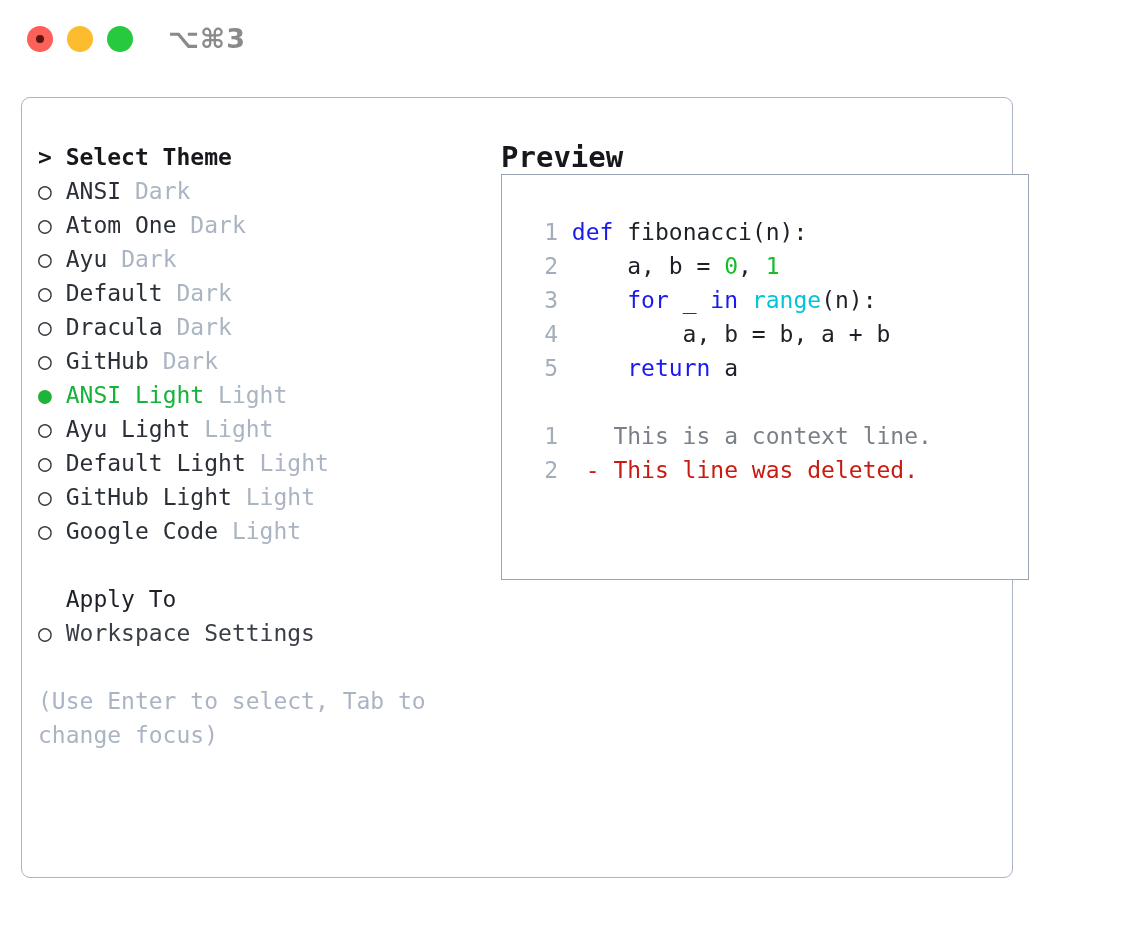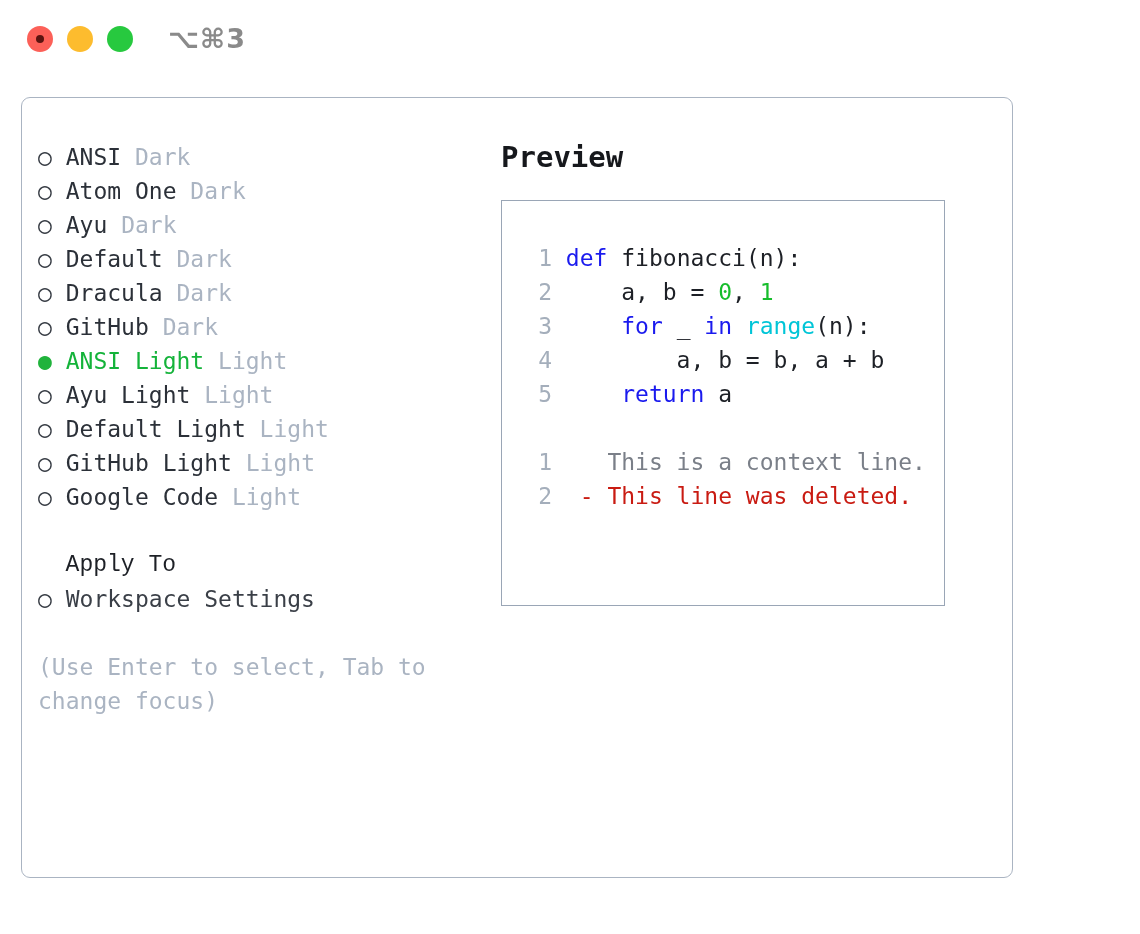--- a/index.html
+++ b/index.html
@@ -114,21 +114,20 @@
   .theme-name { color: #2b3038; }
   .theme-row.selected .theme-name { color: #14b33a; }
   .theme-badge { color: #aab4c2; }
 
   .apply-label {
     font-size: 23px;
     line-height: 34px;
     color: #1d2026;
     white-space: pre;
     margin-top: 34px;
-    font-family: Liberation Mono, monospace;
   }
   .apply-row {
     font-size: 23px;
     line-height: 34px;
     white-space: pre;
     color: #3a3f47;
   }
   .apply-row.selected .apply-name { color: #14b33a; }
 
   #hint {
@@ -148,27 +147,26 @@
     width: 500px;
   }
   #preview-title {
     font-size: 29px;
     font-weight: bold;
     color: #16181c;
     line-height: 34px;
     white-space: pre;
   }
   #preview-box {
-    margin-top: 26px;
-    width: 444px;
+    width: 528px;
     height: 406px;
     border: 1.6px solid #9aa6b6;
     box-sizing: border-box;
     background: #ffffff;
-    padding: 40px 0 0 10px;
+    padding: 40px 0 0 16px;
     overflow: hidden;
   }
   .code-line {
     font-size: 23px;
     line-height: 34px;
     white-space: pre;
     padding-left: 16px;
   }
   .lnum {
     color: #a4aebb;
@@ -196,20 +194,21 @@
       <span class="tl tl-yellow"></span>
       <span class="tl tl-green"></span>
     </div>
     <div id="titlebar-shortcut">⌥⌘3</div>
   </div>
 
   <div id="panel">
 
     <div id="theme-column">
 
+      <div class="section-title">&gt; Select Theme</div>
 
       <ul class="theme-list" id="theme-list">
           <li class="theme-row"><span class="bullet bullet-off">○</span> <span class="theme-name">ANSI</span> <span class="theme-badge">Dark</span></li>
           <li class="theme-row"><span class="bullet bullet-off">○</span> <span class="theme-name">Atom One</span> <span class="theme-badge">Dark</span></li>
           <li class="theme-row"><span class="bullet bullet-off">○</span> <span class="theme-name">Ayu</span> <span class="theme-badge">Dark</span></li>
           <li class="theme-row"><span class="bullet bullet-off">○</span> <span class="theme-name">Default</span> <span class="theme-badge">Dark</span></li>
           <li class="theme-row"><span class="bullet bullet-off">○</span> <span class="theme-name">Dracula</span> <span class="theme-badge">Dark</span></li>
           <li class="theme-row"><span class="bullet bullet-off">○</span> <span class="theme-name">GitHub</span> <span class="theme-badge">Dark</span></li>
           <li class="theme-row selected"><span class="bullet bullet-on">●</span> <span class="theme-name">ANSI Light</span> <span class="theme-badge">Light</span></li>
           <li class="theme-row"><span class="bullet bullet-off">○</span> <span class="theme-name">Ayu Light</span> <span class="theme-badge">Light</span></li>

